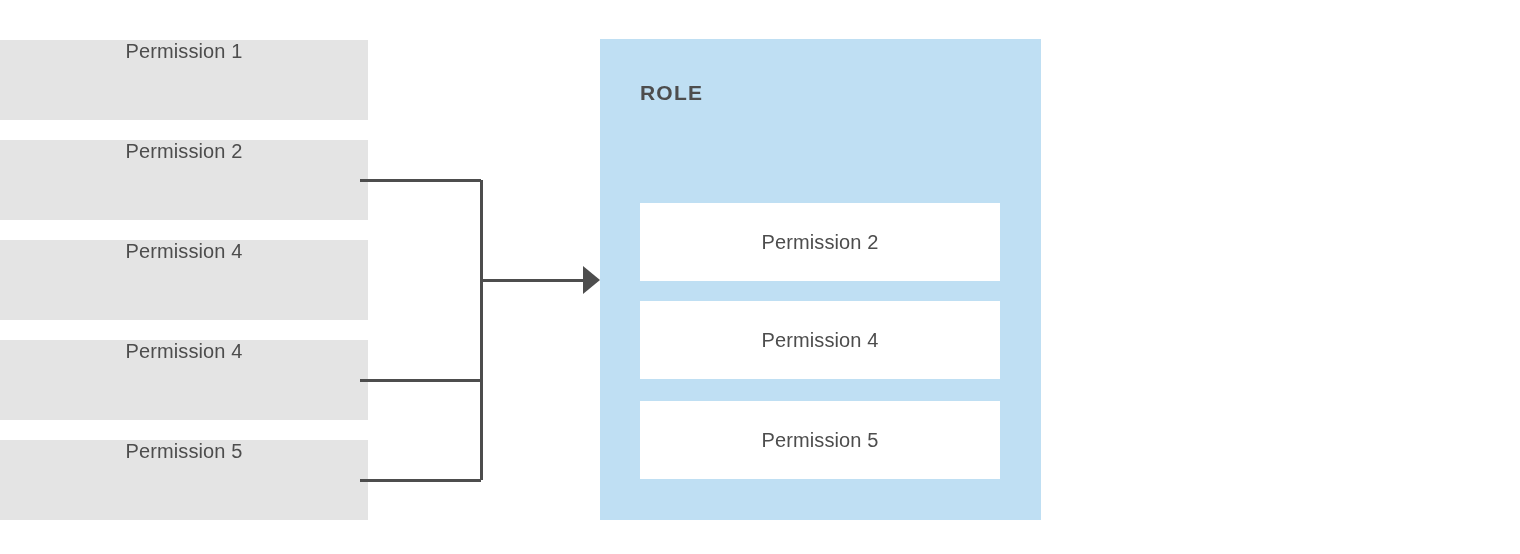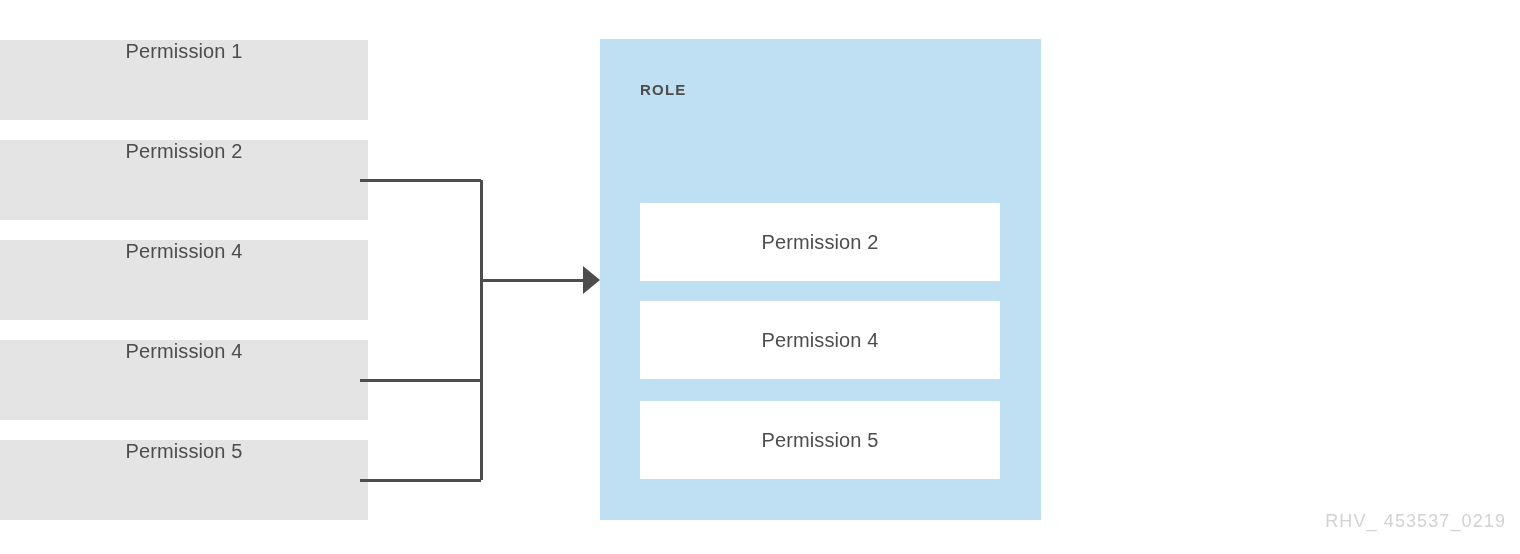--- a/index.html
+++ b/index.html
@@ -55,21 +55,21 @@
     left: 600px;
     top: 39px;
     width: 441px;
     height: 481px;
     background: #bfdff3;
   }
   #role-title {
     position: absolute;
     left: 40px;
     top: 42px;
-    font-size: 15px;
+    font-size: 21px;
     font-weight: bold;
     color: #4d4d4d;
     letter-spacing: 1.2px;
     font-family: "Liberation Sans", sans-serif;
   }
   .role-perm {
     position: absolute;
     left: 40px;
     width: 360px;
     height: 78px;
@@ -155,15 +155,14 @@
     <div class="role-perm" style="top:262px;">
       <span class="role-perm-label">Permission 4</span>
     </div>
 
     <div class="role-perm" style="top:362px;">
       <span class="role-perm-label">Permission 5</span>
     </div>
 
   </div>
 
-  <div id="watermark">RHV_ 453537_0219</div>
 
 </div>
 
 </body></html>

